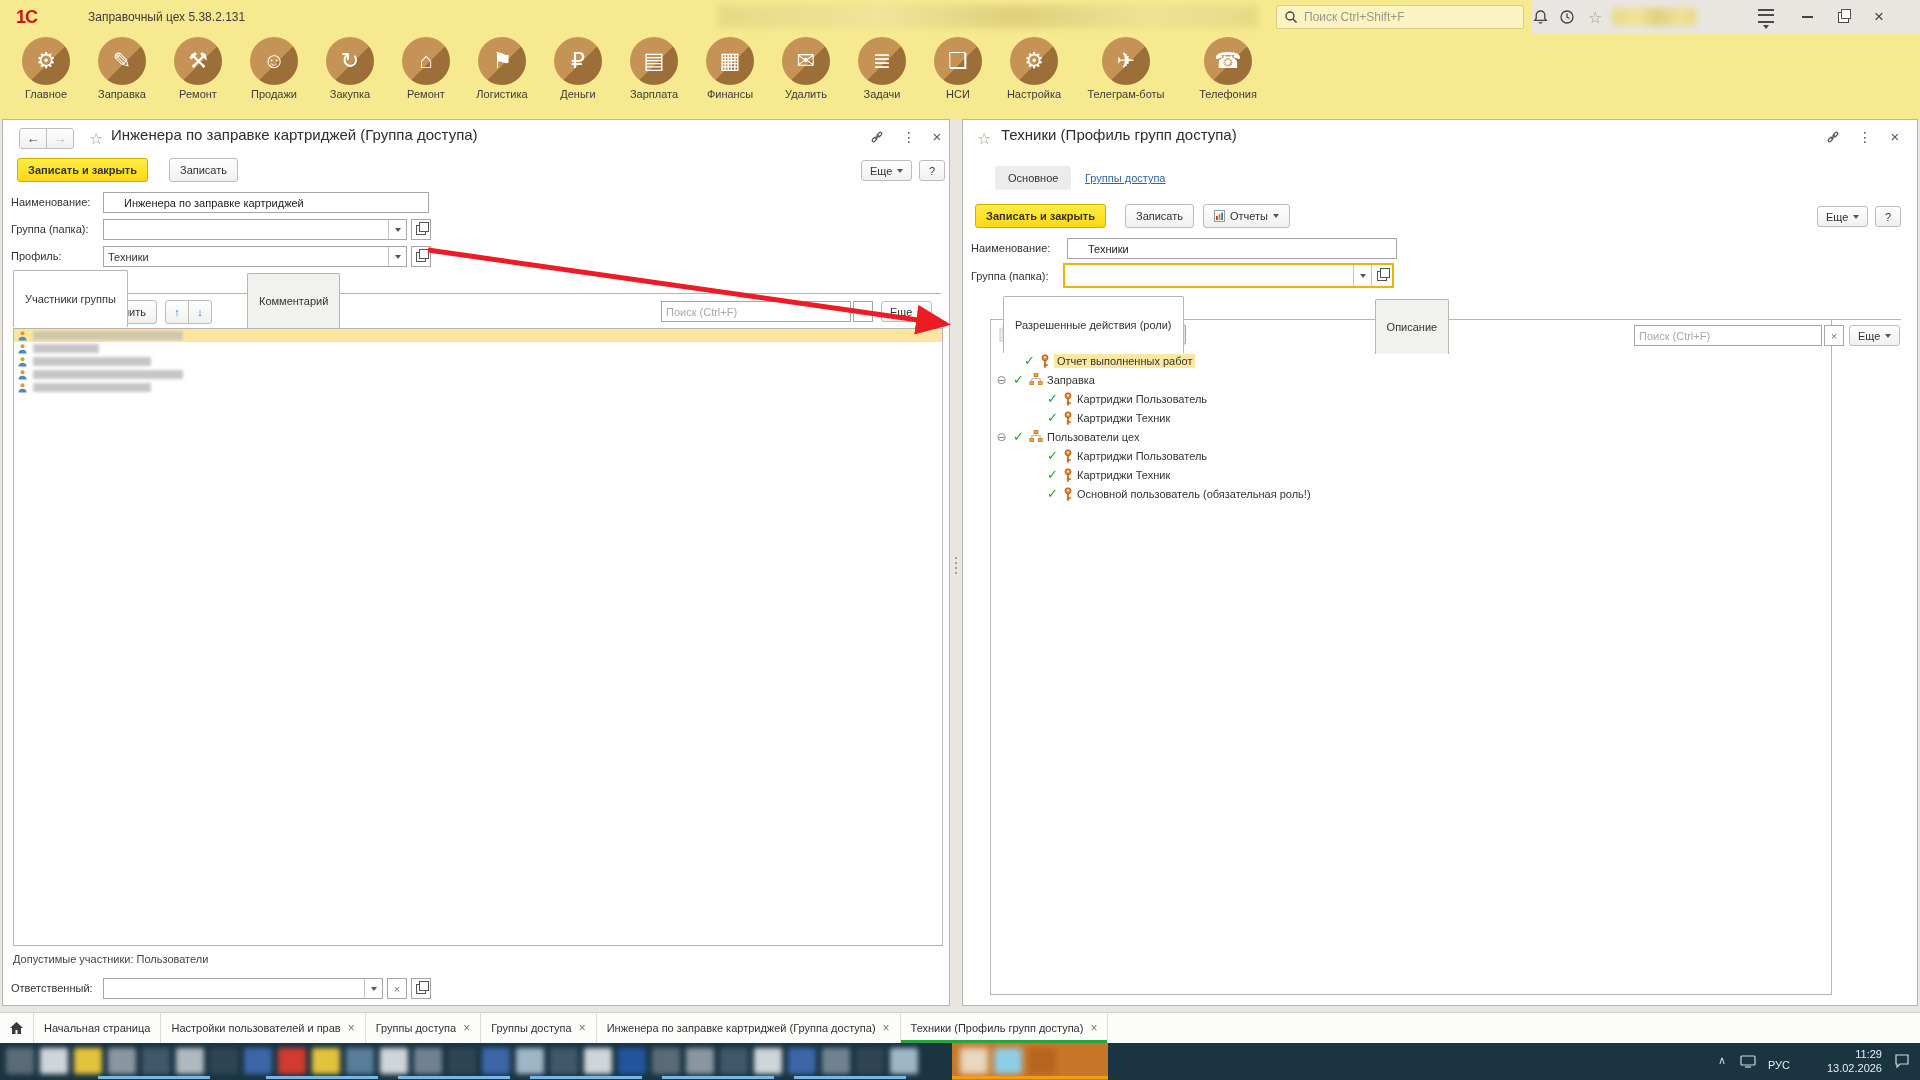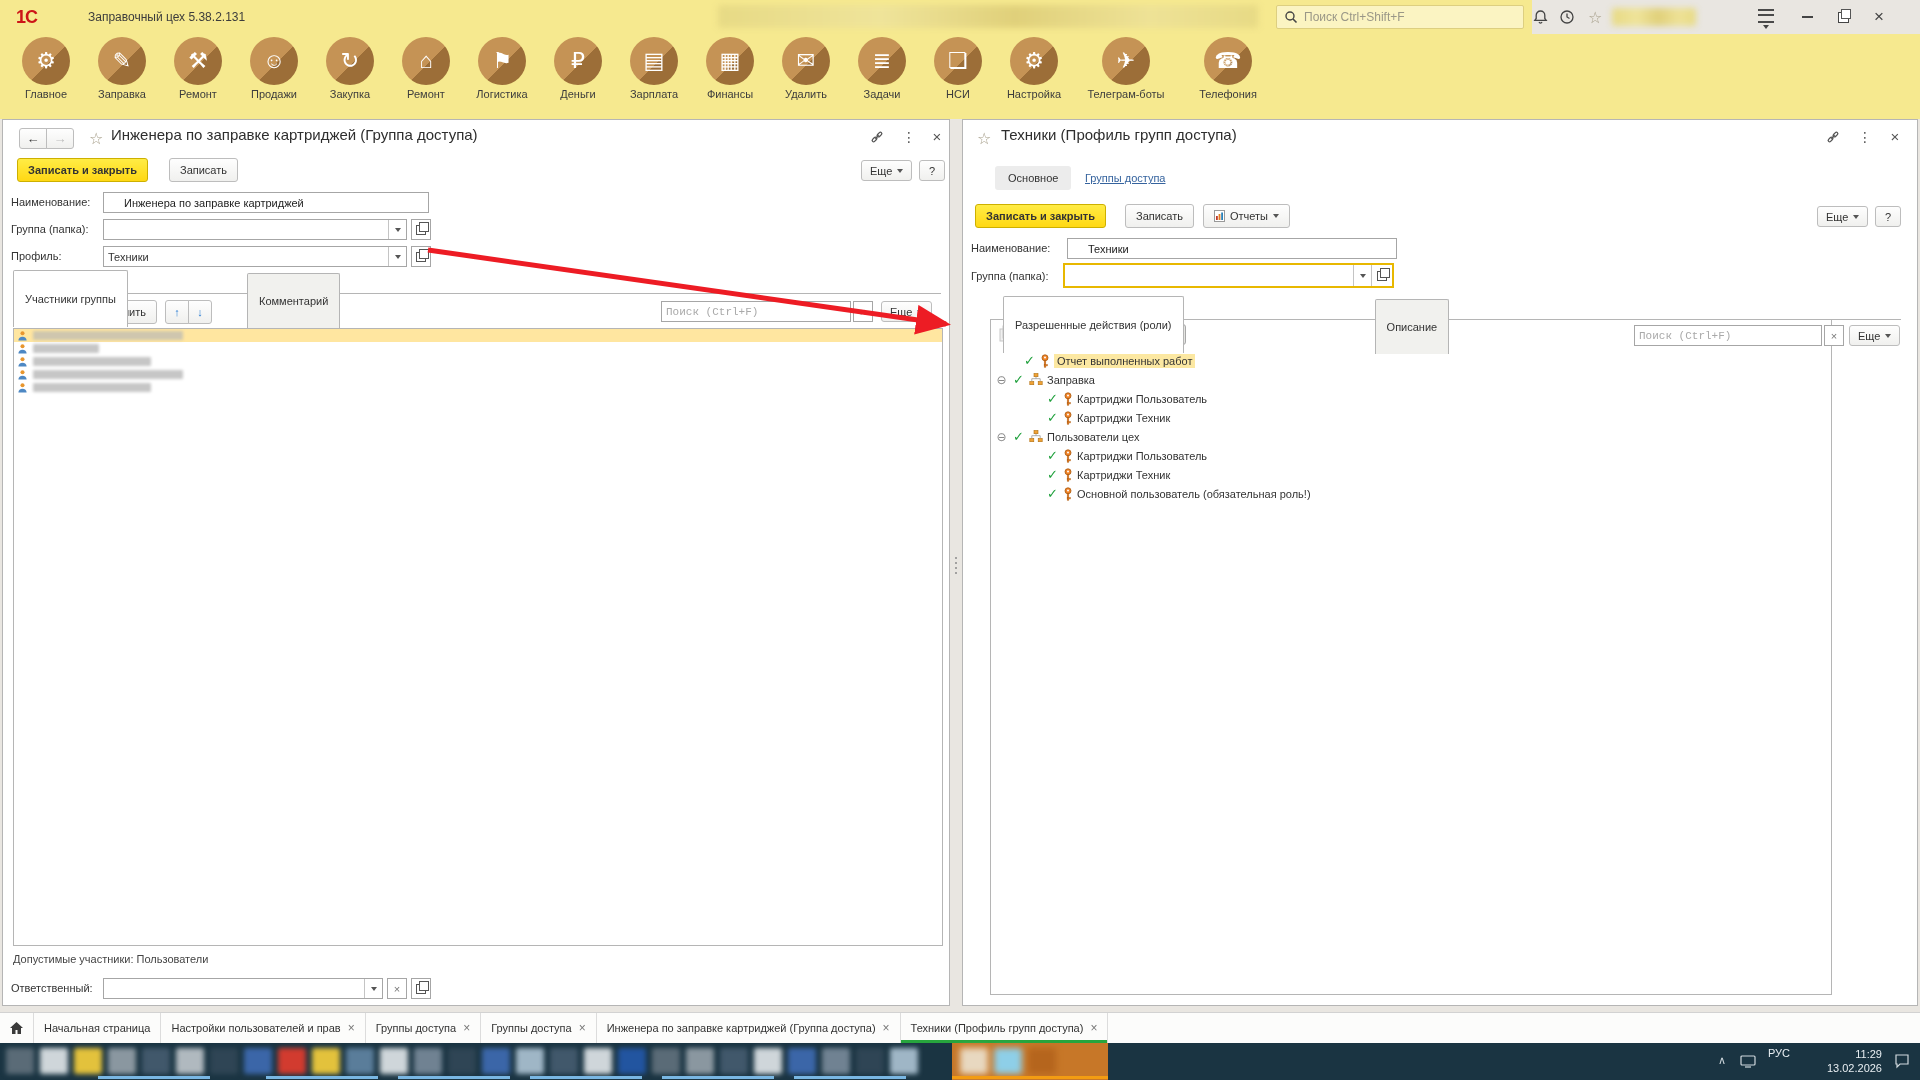--- a/index.html
+++ b/index.html
@@ -59,21 +59,21 @@
   .btabs{position:absolute;left:0;top:1012px;width:1920px;height:31px;background:#fcfcfb;border-top:1px solid #d2d2d2;display:flex;align-items:stretch;box-sizing:border-box}
   .btab{display:flex;align-items:center;gap:7px;padding:0 10px;border-right:1px solid #dcdcdc;color:#333;position:relative;white-space:nowrap}
   .btab .x{color:#777;font-size:12px}
   .btab.active::after{content:'';position:absolute;left:0;right:0;bottom:0;height:3px;background:#27a53d}
   
   .taskbar{position:absolute;left:0;top:1043px;width:1920px;height:37px;background:#1a3442;color:#e8eef2}
   .tkblur{position:absolute;top:5px;height:26px;display:flex;gap:6px;filter:blur(2.5px)}
   .tkblur div{width:28px;height:26px;border-radius:2px}
   .tkbar{position:absolute;top:33px;height:3px;background:#79b7e3}
   .searchbox{display:flex;align-items:center;border:1px solid #a6a6a6;background:#fff;height:21px;box-sizing:border-box}
-  .searchbox input{border:none;outline:none;flex:1;font-family:Liberation Mono, monospace;font-size:11px;padding:0 4px;color:#444}
+  .searchbox input{border:none;outline:none;flex:1;font-family:Liberation Sans, sans-serif;font-size:11px;padding:0 4px;color:#444}
   .searchbox input::placeholder{color:#a9a9a9}
   .dots{display:flex;flex-direction:column;gap:3px;align-items:center}
   .dots i{width:2px;height:2px;background:#8a8a8a;border-radius:50%}
 </style>
 </head>
 <body>
 
 <div class="titlebar">
   <span class="abs logo" style="left:16px;top:7px">1С</span>
   <span class="abs burger" style="left:52px;top:11px"></span>
@@ -601,21 +601,21 @@
       </div>
     <span class="tkbar" style="left:0;width:156px;background:#f39c12"></span>
   </div>
   <span class="abs" style="left:1718px;top:11px;color:#cfd8dd">∧</span>
   <span class="abs" style="left:1740px;top:11px">
     <svg width="16" height="14" viewBox="0 0 16 14">
         <rect x="1" y="2" width="14" height="9" rx="1" fill="none" stroke="#cfd8dd" stroke-width="1.2"></rect>
         <line x1="5" y1="13" x2="11" y2="13" stroke="#cfd8dd" stroke-width="1.2"></line>
       </svg>
   </span>
-  <span class="abs" style="left:1768px;top:4px;font-size:11px">РУС</span>
+  <span class="abs" style="left:1768px;top:16px;font-size:11px">РУС</span>
   <span class="abs" style="left:1806px;top:4px;width:76px;text-align:right;line-height:14px;font-size:11px">
     <span>11:29</span><br>
     <span>13.02.2026</span>
   </span>
   <span class="abs" style="left:1894px;top:10px">
     <svg width="16" height="16" viewBox="0 0 16 16">
         <path d="M2 2h12v9H6l-3 3v-3H2z" fill="none" stroke="#cfd8dd" stroke-width="1.2"></path>
       </svg>
   </span>
 </div>

